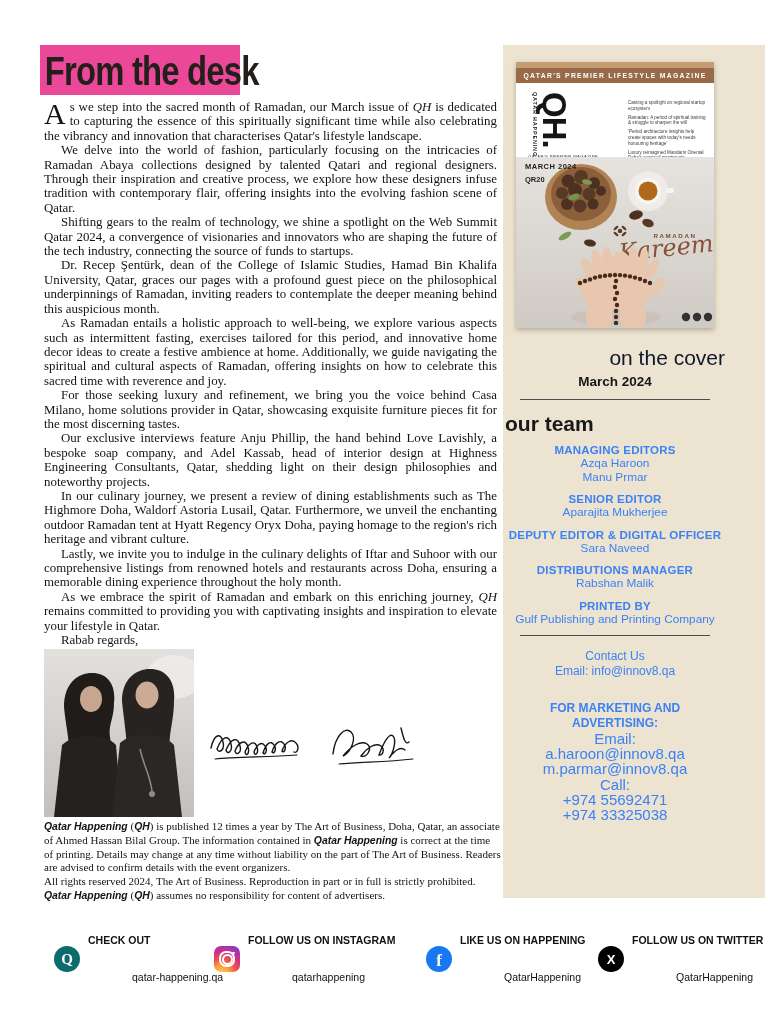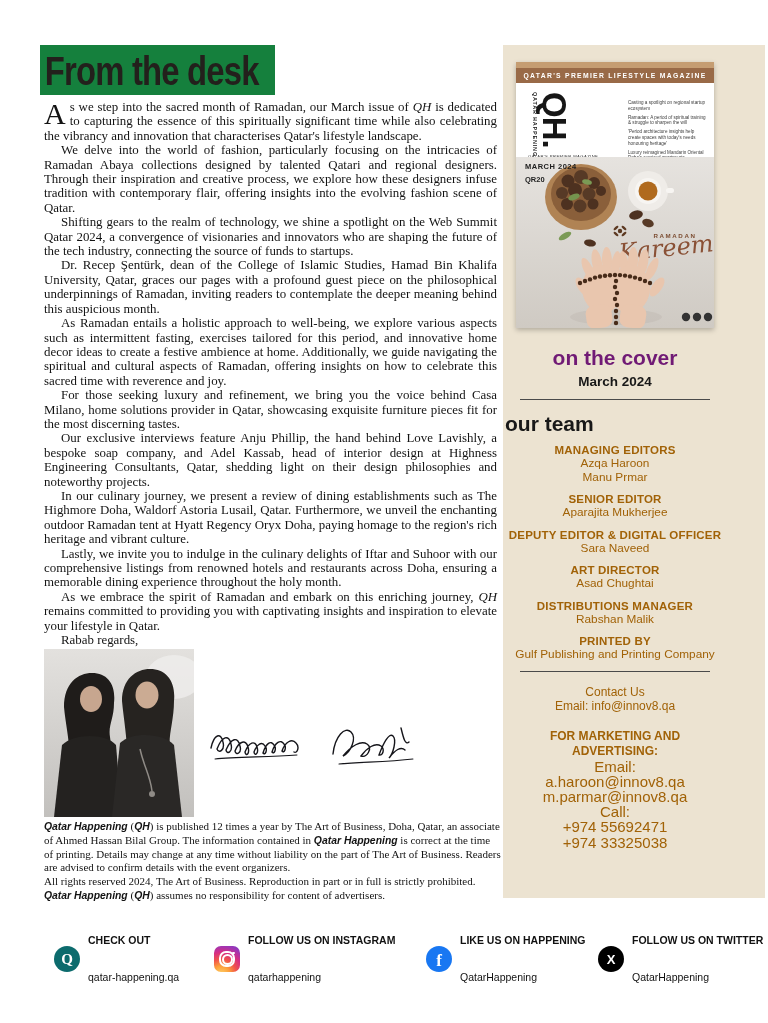--- a/index.html
+++ b/index.html
@@ -1,20 +1,20 @@
 <!DOCTYPE html>
 <html><head>
 <meta charset="utf-8">
 <style>
   html,body{margin:0;padding:0;background:#ffffff;}
   .page{position:relative;width:768px;height:1023px;background:#ffffff;overflow:hidden;
         font-family:"Liberation Sans",sans-serif;color:#111;}
 
   
-  .title-block{position:absolute;left:40px;top:45px;width:235px;height:50px;background:#15803d;}
+  .title-block{position:absolute;left:40px;top:45px;width:200px;height:50px;background:#ec4899;}
   .title-block h1{margin:0;padding:3px 0 0 6px;font-family:"Liberation Sans",sans-serif;
     font-size:41px;font-weight:bold;letter-spacing:-1px;color:#23201c;
     transform:scaleX(.8);transform-origin:0 50%;white-space:nowrap;}
 
   .article{position:absolute;left:44px;top:100px;width:453px;
     font-family:"Liberation Serif",serif;font-size:12.9px;line-height:14.4px;
     text-align:justify;color:#131313;}
   .article p{margin:0;text-indent:17px;}
   .article p.lead{text-indent:0;}
   .dropcap{float:left;font-size:30px;line-height:25px;padding:1px 4px 0 0;}
@@ -41,54 +41,54 @@
   .qh-inner{width:64px;height:40px;transform-origin:0 0;transform:rotate(90deg) translateY(-40px);}
   .qh-big{font-size:33px;font-weight:800;line-height:28px;letter-spacing:-1px;color:#161616;white-space:nowrap;}
   .qh-sub{font-size:5.5px;font-weight:bold;letter-spacing:.8px;color:#161616;margin-top:2px;white-space:nowrap;}
   .qh-tagline{position:absolute;left:12px;top:92px;font-size:4.2px;letter-spacing:.4px;color:#333;}
   .coverlines{position:absolute;left:112px;top:38px;width:78px;}
   .coverlines p{margin:0 0 3.5px 0;font-size:4.6px;line-height:5.6px;color:#3d3d3d;}
   .cover-issue{position:absolute;left:9px;top:100px;font-size:7.5px;font-weight:bold;letter-spacing:.5px;color:#222;z-index:2;}
   .cover-price{position:absolute;left:9px;top:113px;font-size:7.5px;font-weight:bold;color:#222;z-index:2;}
   .cover-photo{position:absolute;left:0;top:95px;width:198px;height:171px;}
 
-  .oncover{position:absolute;left:505px;top:346px;width:220px;text-align:center;
-    font-size:21px;font-weight:bold;color:#701a75;}
+  .oncover{position:absolute;left:505px;top:346px;width:220px;text-align:right;
+    font-size:21px;font-weight:normal;color:#0f172a;}
   .issuedate{position:absolute;left:505px;top:374px;width:220px;text-align:center;
     font-size:13.5px;font-weight:bold;color:#181818;}
   .hr1{position:absolute;left:520px;top:399px;width:190px;border-top:1.6px solid #4a4a4a;}
   .ourteam{position:absolute;left:505px;top:412px;width:220px;text-align:left;
     font-size:21px;font-weight:bold;color:#181818;}
 
-  .team{position:absolute;left:505px;top:444px;width:220px;text-align:center;color:#a16207;}
+  .team{position:absolute;left:505px;top:444px;width:220px;text-align:center;color:#3b82f6;}
   .tentry{margin-bottom:9px;}
   .trole{font-weight:bold;font-size:11.5px;line-height:13px;letter-spacing:.2px;}
   .tnames{font-size:11.8px;line-height:13.5px;white-space:pre-line;}
   .srule{margin:9px auto 13px auto;width:190px;border-top:1.6px solid #4a4a4a;}
   .c1,.c2{font-size:12px;line-height:14.5px;}
-  .c2{margin-bottom:15px;}
+  .c2{margin-bottom:23px;}
   .cmk{font-weight:bold;font-size:12px;line-height:15px;white-space:pre-line;}
   .clines{font-size:15px;line-height:15.2px;white-space:pre-line;}
 
   
   .social{position:absolute;top:942px;display:flex;gap:8px;align-items:center;height:34px;}
   .sic{width:26px;height:26px;border-radius:50%;display:flex;align-items:center;justify-content:center;flex:0 0 26px;position:relative;}
   .sic.qh{background:#0c6b6d;}
   .sic.qh span{color:#fff;font-weight:bold;font-size:15px;font-family:"Liberation Serif",serif;}
   .sic.fb{background:#1877f2;}
   .sic.fb span{color:#fff;font-weight:bold;font-size:17px;font-family:"Liberation Serif",serif;margin-top:4px;}
   .sic.tw{background:#000;}
   .sic.tw span{color:#fff;font-weight:bold;font-size:13px;}
   .sic.ig{border-radius:7px;background:radial-gradient(circle at 28% 110%, #fdd36a 0%, #fda03b 25%, #f0534a 45%, #d62e83 65%, #9b36b7 85%, #7b3ac0 100%);}
   .ig-box{position:absolute;left:5px;top:5px;right:5px;bottom:5px;border:2px solid #fff;border-radius:7px;}
   .ig-dot{position:absolute;width:7px;height:7px;border:2px solid #fff;border-radius:50%;left:7.5px;top:7.5px;}
   .ig-fl{position:absolute;width:2.5px;height:2.5px;background:#fff;border-radius:50%;right:5.5px;top:5.5px;}
   .st{display:flex;flex-direction:column;justify-content:center;gap:24px;}
   .st b{font-size:10.5px;line-height:13px;color:#111;}
-  .st span{font-size:10.5px;line-height:13px;color:#111;}
+  .st span{font-size:10.5px;line-height:13px;color:#111;margin-left:44px;}
 </style>
 </head>
 <body>
 
 <div class="page">
 
   <div class="title-block">
     <h1>From the desk</h1>
   </div>
 
@@ -275,24 +275,20 @@
     </div>
     <div class="tentry">
       <div class="trole">SENIOR EDITOR</div>
       <div class="tnames">Aparajita Mukherjee</div>
     </div>
     <div class="tentry">
       <div class="trole">DEPUTY EDITOR &amp; DIGITAL OFFICER</div>
       <div class="tnames">Sara Naveed</div>
     </div>
     <div class="tentry">
-      <div class="trole">ART DIRECTOR</div>
-      <div class="tnames">Asad Chughtai</div>
-    </div>
-    <div class="tentry">
       <div class="trole">DISTRIBUTIONS MANAGER</div>
       <div class="tnames">Rabshan Malik</div>
     </div>
     <div class="tentry">
       <div class="trole">PRINTED BY</div>
       <div class="tnames">Gulf Publishing and Printing Company</div>
     </div>
     <div class="srule"></div>
     <div class="c1">Contact Us</div>
     <div class="c2">Email: info@innov8.qa</div>

